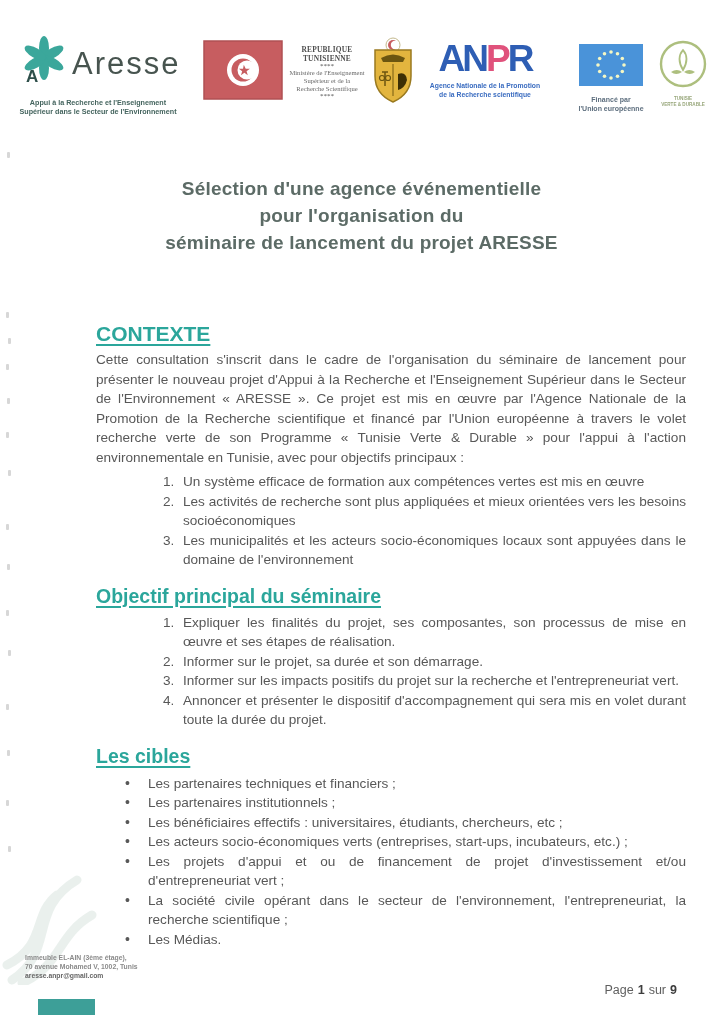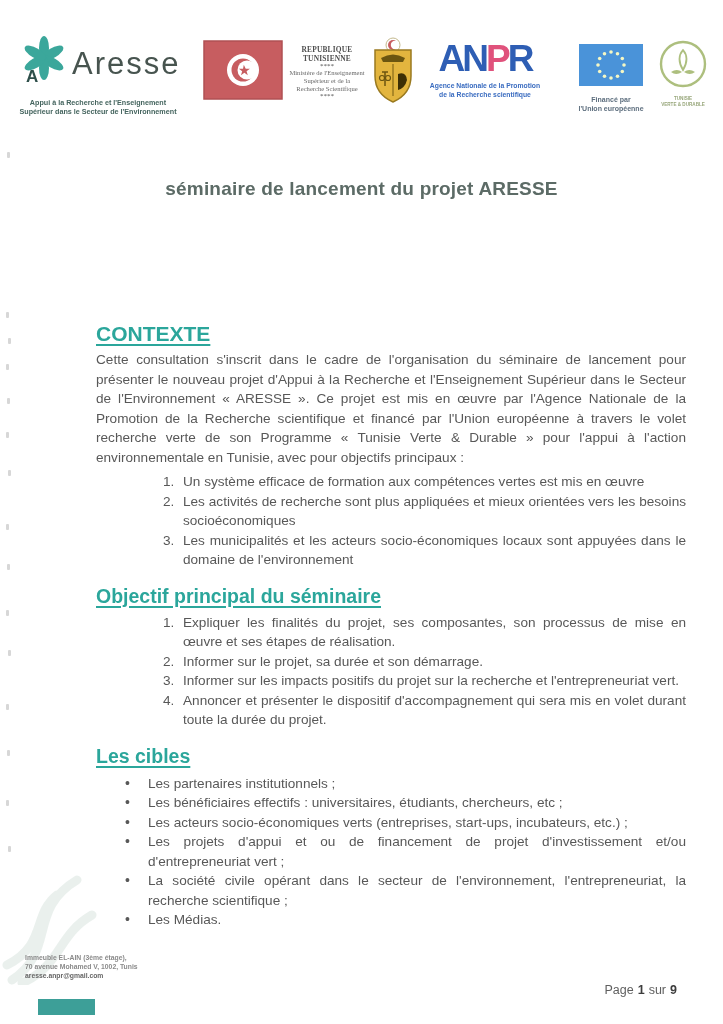--- a/index.html
+++ b/index.html
@@ -173,20 +173,22 @@
         <path d="M38,34 q-6,-4 -11,0 q6,4 11,0 z" fill="#ADBF7E"></path>
       </svg>
     </span>
     <div class="tvd-caption">
       <div>TUNISIE</div>
       <div>VERTE &amp; DURABLE</div>
     </div>
   </div>
 
   <div class="doc-title">
+    <div>Sélection d'une agence événementielle</div>
+    <div>pour l'organisation du</div>
     <div>séminaire de lancement du projet ARESSE</div>
   </div>
 
   <div class="doc-body">
 
     <section>
       <h2 class="h-contexte">CONTEXTE</h2>
       <p class="body-text">Cette consultation s'inscrit dans le cadre de l'organisation du séminaire de lancement pour présenter le nouveau projet d'Appui à la Recherche et l'Enseignement Supérieur dans le Secteur de l'Environnement « ARESSE ». Ce projet est mis en œuvre par l'Agence Nationale de la Promotion de la Recherche scientifique et financé par l'Union européenne à travers le volet recherche verte de son Programme « Tunisie Verte &amp; Durable » pour l'appui à l'action environnementale en Tunisie, avec pour objectifs principaux :</p>
       <ol class="num-list">
         <li>Un système efficace de formation aux compétences vertes est mis en œuvre</li>
@@ -201,20 +203,21 @@
         <li>Expliquer les finalités du projet, ses composantes, son processus de mise en œuvre et ses étapes de réalisation.</li>
         <li>Informer sur le projet, sa durée et son démarrage.</li>
         <li>Informer sur les impacts positifs du projet sur la recherche et l'entrepreneuriat vert.</li>
         <li>Annoncer et présenter le dispositif d'accompagnement qui sera mis en volet durant toute la durée du projet.</li>
       </ol>
     </section>
 
     <section>
       <h2 class="h-cibles">Les cibles</h2>
       <ul class="dot-list">
+        <li>Les partenaires techniques et financiers ;</li>
         <li>Les partenaires institutionnels ;</li>
         <li>Les bénéficiaires effectifs : universitaires, étudiants, chercheurs, etc ;</li>
         <li>Les acteurs socio-économiques verts (entreprises, start-ups, incubateurs, etc.) ;</li>
         <li>Les projets d'appui et ou de financement de projet d'investissement et/ou d'entrepreneuriat vert ;</li>
         <li>La société civile opérant dans le secteur de l'environnement, l'entrepreneuriat, la recherche scientifique ;</li>
         <li>Les Médias.</li>
       </ul>
     </section>
 
   </div>

